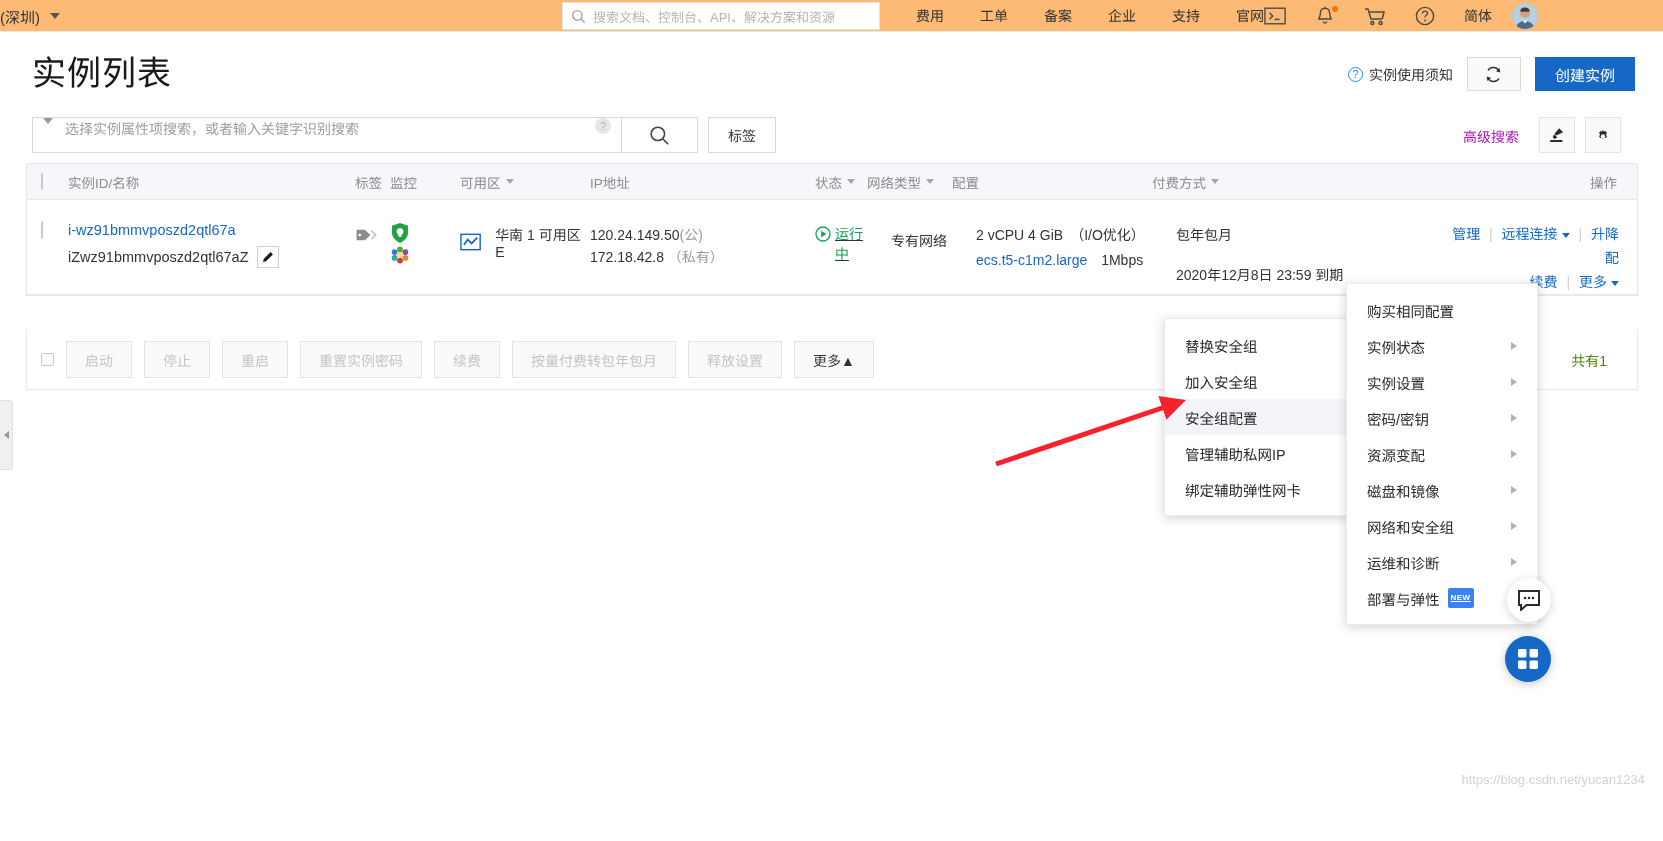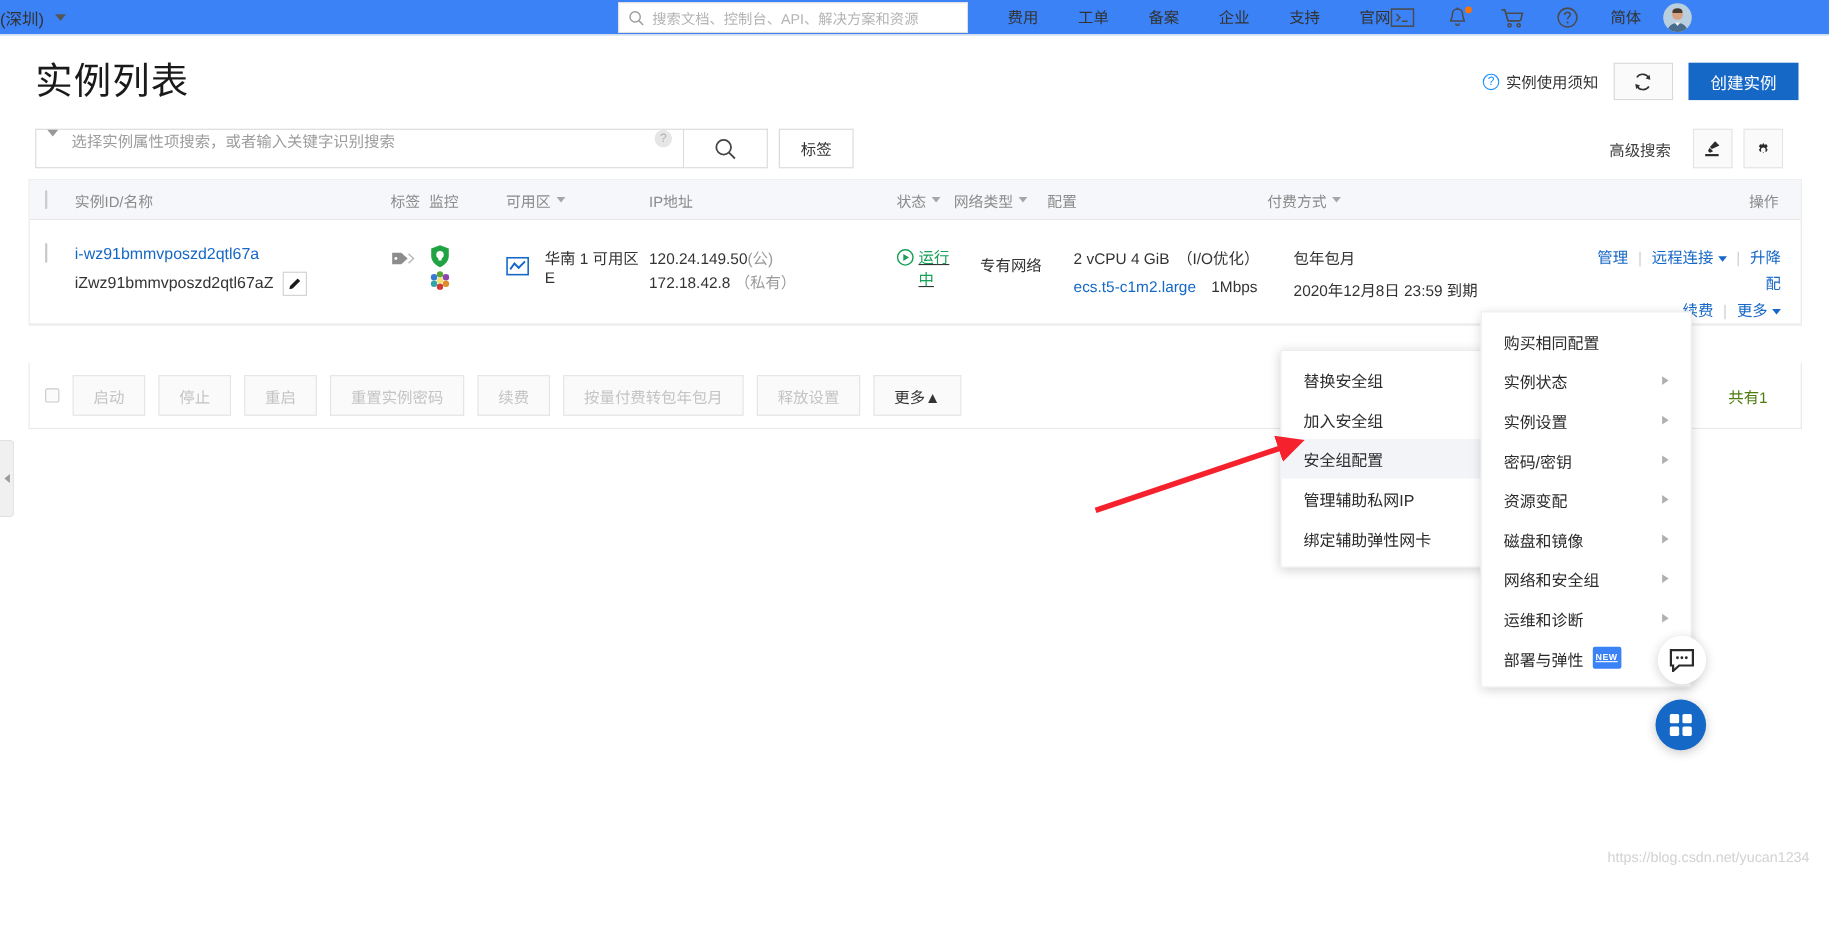--- a/index.html
+++ b/index.html
@@ -8,21 +8,21 @@
     width: 1663px; height: 841px;
     background: #ffffff;
     font-family: "Liberation Sans", "DejaVu Sans", sans-serif;
     overflow: hidden;
   }
   #root { position: relative; width: 1663px; height: 841px; background: #fff; }
 
   
   .topnav {
     position: absolute; top: 0; left: 0; width: 1663px; height: 32px;
-    background: #3b82f6; border-bottom: 1px solid #e8e8e8;
+    background: #fdba74; border-bottom: 1px solid #e8e8e8;
     display: flex; align-items: center;
   }
   .region-sel {
     position: absolute; left: -8px; top: 0; height: 32px;
     display: flex; align-items: center; gap: 10px;
     font-size: 15px; color: #333; padding-left: 8px;
   }
   .caret-down {
     width: 0; height: 0; border-left: 5px solid transparent;
     border-right: 5px solid transparent; border-top: 6px solid #555;
@@ -102,21 +102,21 @@
     border: 1px solid #d9d9d9; border-left: none; background: #fff;
     display: flex; align-items: center; justify-content: center; cursor: pointer;
   }
   .tag-btn {
     position: absolute; left: 708px; top: 0; width: 68px; height: 36px;
     border: 1px solid #d9d9d9; background: #fff; font-size: 14px; color: #333;
     display: flex; align-items: center; justify-content: center; cursor: pointer;
   }
   .adv-search {
     position: absolute; right: 144px; top: 9px; font-size: 14px;
-    color: #404040; text-decoration: none; white-space: nowrap;
+    color: #a21caf; text-decoration: none; white-space: nowrap;
   }
   .icon-sq {
     position: absolute; top: 0; width: 36px; height: 36px;
     border: 1px solid #e4e4e4; background: #fafafa;
     display: flex; align-items: center; justify-content: center; cursor: pointer;
   }
   .icon-sq.export { right: 88px; }
   .icon-sq.gear { right: 42px; }
 
   
@@ -164,21 +164,21 @@
     width: 22px; height: 22px; border: 1px solid #d0d0d0; background: #fff;
     display: flex; align-items: center; justify-content: center; cursor: pointer;
   }
   .ip-line { line-height: 22px; white-space: nowrap; }
   .ip-muted { color: #9b9b9b; }
   .state-txt { color: #18a058; font-size: 14px; line-height: 20px; }
   .state-row { display: flex; align-items: flex-start; gap: 4px; text-decoration: underline; }
   .conf-line1 { white-space: nowrap; }
   .conf-line2 { margin-top: 8px; white-space: nowrap; }
   .conf-link { color: #1668c6; text-decoration: none; }
-  .pay-line2 { margin-top: 9px; white-space: nowrap; }
+  .pay-line2 { margin-top: 20px; white-space: nowrap; }
   .ops {
     text-align: right; padding-right: 18px; font-size: 14px; line-height: 24px;
   }
   .ops a { color: #1668c6; text-decoration: none; }
   .ops .sep { color: #cfcfcf; margin: 0 5px; }
   .mini-caret {
     display: inline-block; width: 0; height: 0; border-left: 4px solid transparent;
     border-right: 4px solid transparent; border-top: 5px solid #1668c6;
     margin-left: 4px; vertical-align: middle;
   }

